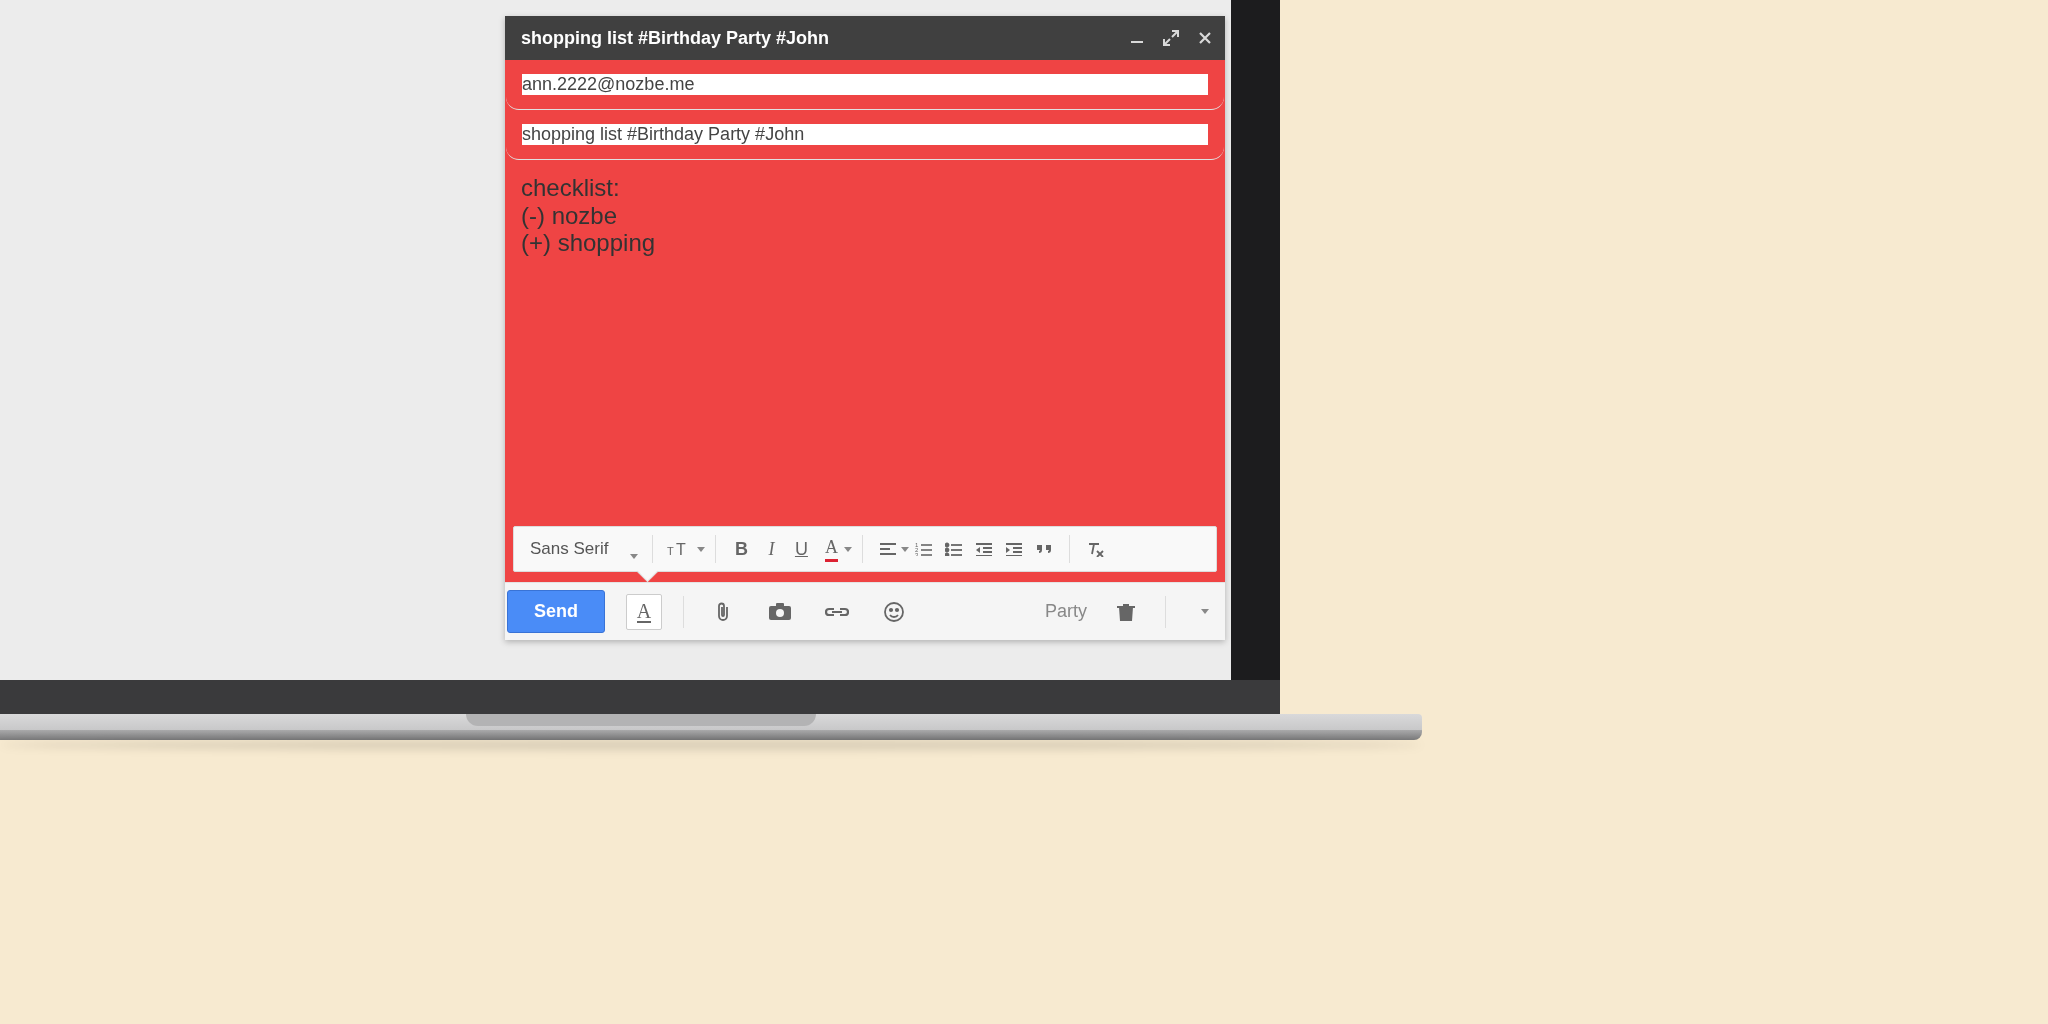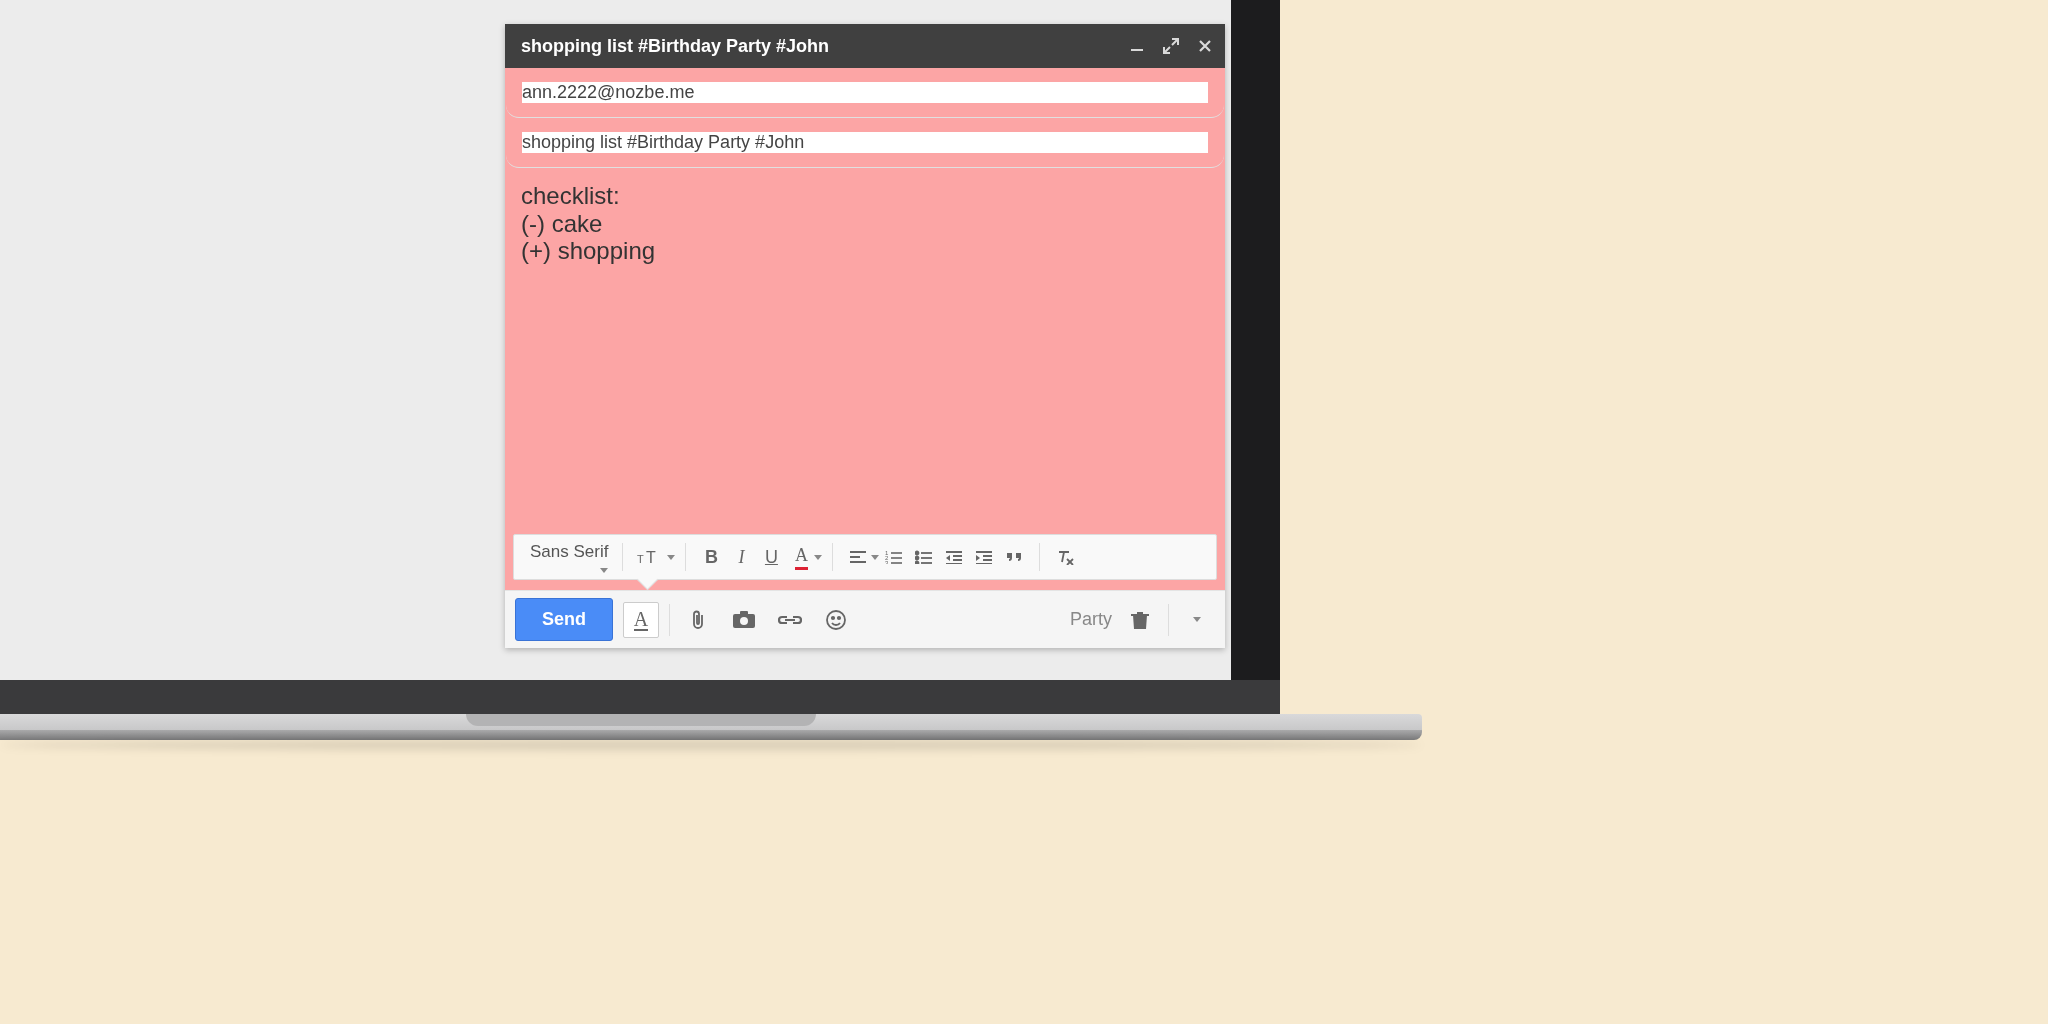--- a/index.html
+++ b/index.html
@@ -73,25 +73,24 @@
     filter: blur(4px);
     border-radius: 50%;
   }
 
   
   .compose {
     position: absolute;
     left: 505px;
     top: 16px;
     width: 720px;
-    background: #fca5a5;
+    background: #ef4444;
     box-shadow: 0 2px 6px rgba(0,0,0,0.25);
     display: flex;
     flex-direction: column;
-    margin-top: 8px;
   }
   .compose-header {
     background: #404040;
     color: #fff;
     height: 44px;
     display: flex;
     align-items: center;
     padding: 0 12px 0 16px;
   }
   .compose-title {
@@ -192,38 +191,37 @@
     border-radius: 2px;
     padding: 0 4px;
   }
   .font-label {
     font-size: 17px;
     color: #555;
     padding: 0 4px;
     cursor: pointer;
     display:flex;
     align-items:flex-end;
-    gap:6px;
-    flex-direction:column;
+    gap:22px;
   }
   .caret {
     width: 0; height: 0;
     border-left: 4px solid transparent;
     border-right: 4px solid transparent;
     border-top: 5px solid #888;
   }
 
   .bottom-bar {
     border-top: 1px solid #e4e4e4;
     margin-top: 10px;
     height: 58px;
     display: flex;
     align-items: center;
-    padding: 0 10px;
-    gap: 10px;
+    padding: 0 2px;
+    gap: 21px;
     background: #f5f5f5;
   }
   .send-btn {
     background: #4a8cf7;
     color: #fff;
     font-weight: bold;
     font-size: 18px;
     border: 1px solid #3973d6;
     border-radius: 3px;
     padding: 10px 26px;
@@ -307,21 +305,21 @@
 
   <div class="field-row">
     <input class="field-input" value="ann.2222@nozbe.me" style="">
   </div>
   <div class="field-row">
     <input class="field-input" value="shopping list #Birthday Party #John" style="">
   </div>
 
   <div class="body-area">
     <div>checklist:</div>
-    <div>(-) cake</div>
+    <div>(-) nozbe</div>
     <div>(+) shopping</div>
   </div>
 
   <div class="format-bar">
     <div class="fmt-group">
       <div class="font-label">
         <span>Sans Serif</span>
         <span class="caret"></span>
       </div>
     </div>

